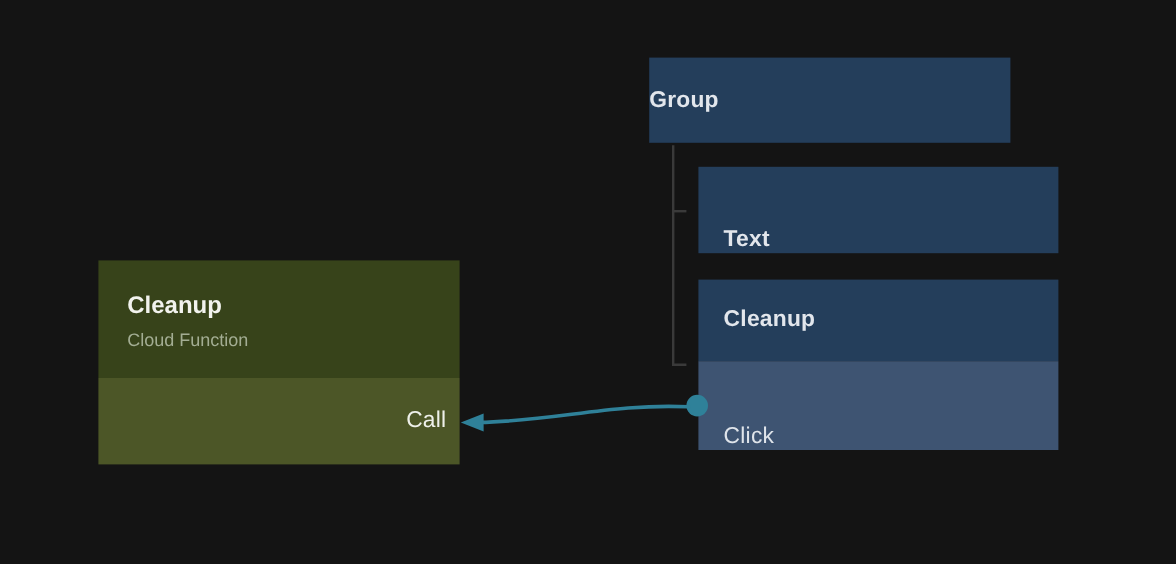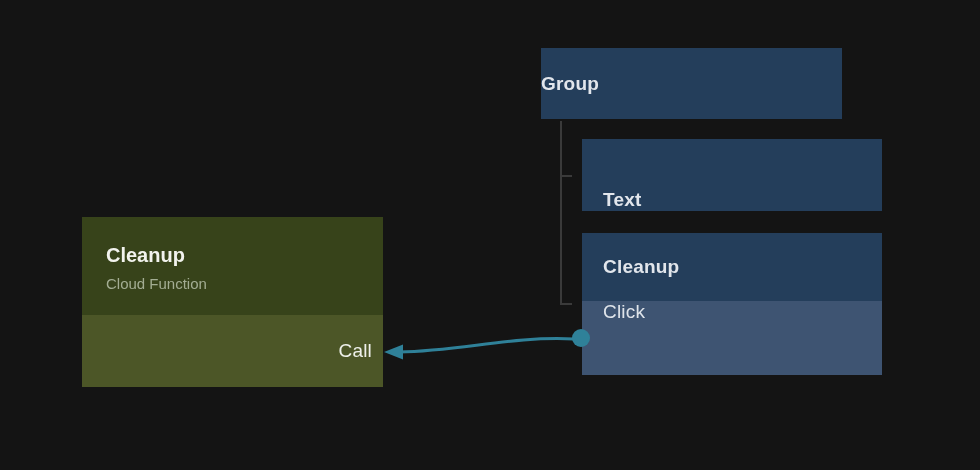--- a/index.html
+++ b/index.html
@@ -29,21 +29,21 @@
   .node-text   { left: 582px; top: 139px; width: 300px; height: 72px;  background: #243e5b; display: flex; align-items: flex-end; padding-left: 21px; }
   .node-button { left: 582px; top: 233px; width: 300px; height: 142px; }
   .button-header {
     height: 68px; background: #243e5b;
     display: flex; align-items: center; padding-left: 21px;
     box-sizing: border-box;
   }
   .click-row {
     position: relative;
     height: 74px; background: #3e5472;
-    display: flex; align-items: flex-start; padding-left: 21px;
+    display: flex; align-items: flex-end; padding-left: 21px;
     box-sizing: border-box;
   }
   .click-row .node-label { font-weight: 400; color: #dfe4ea; }
   .port-dot {
     position: absolute;
     left: -10px; top: 50%;
     width: 18px; height: 18px;
     margin-top: -9px;
     border-radius: 50%;
     background: #2f8199;

